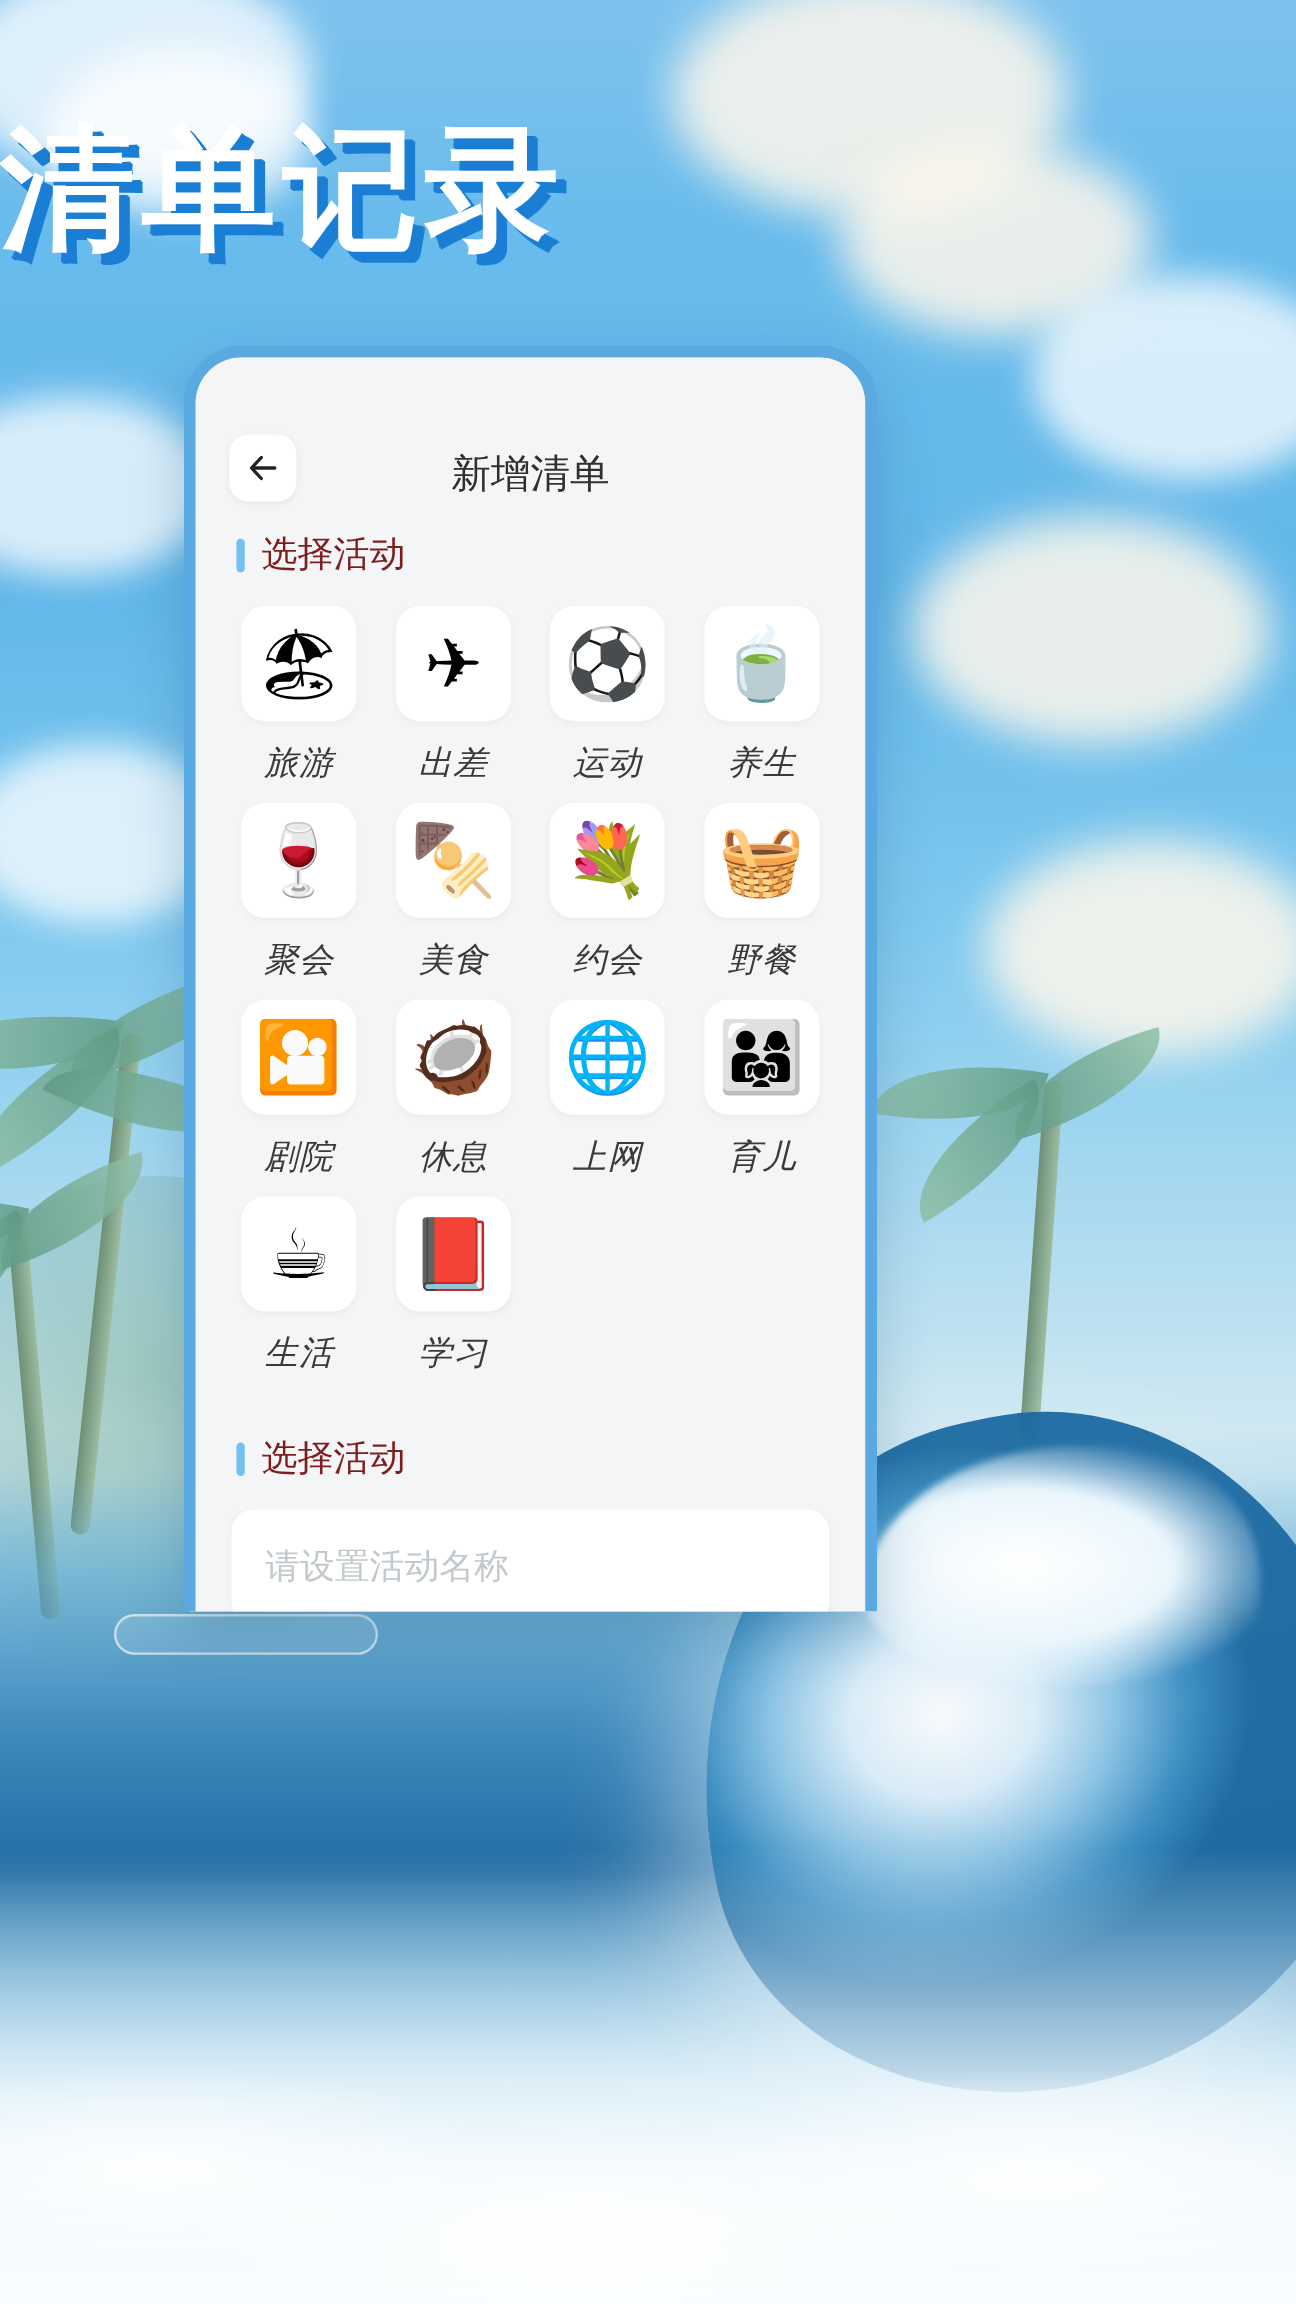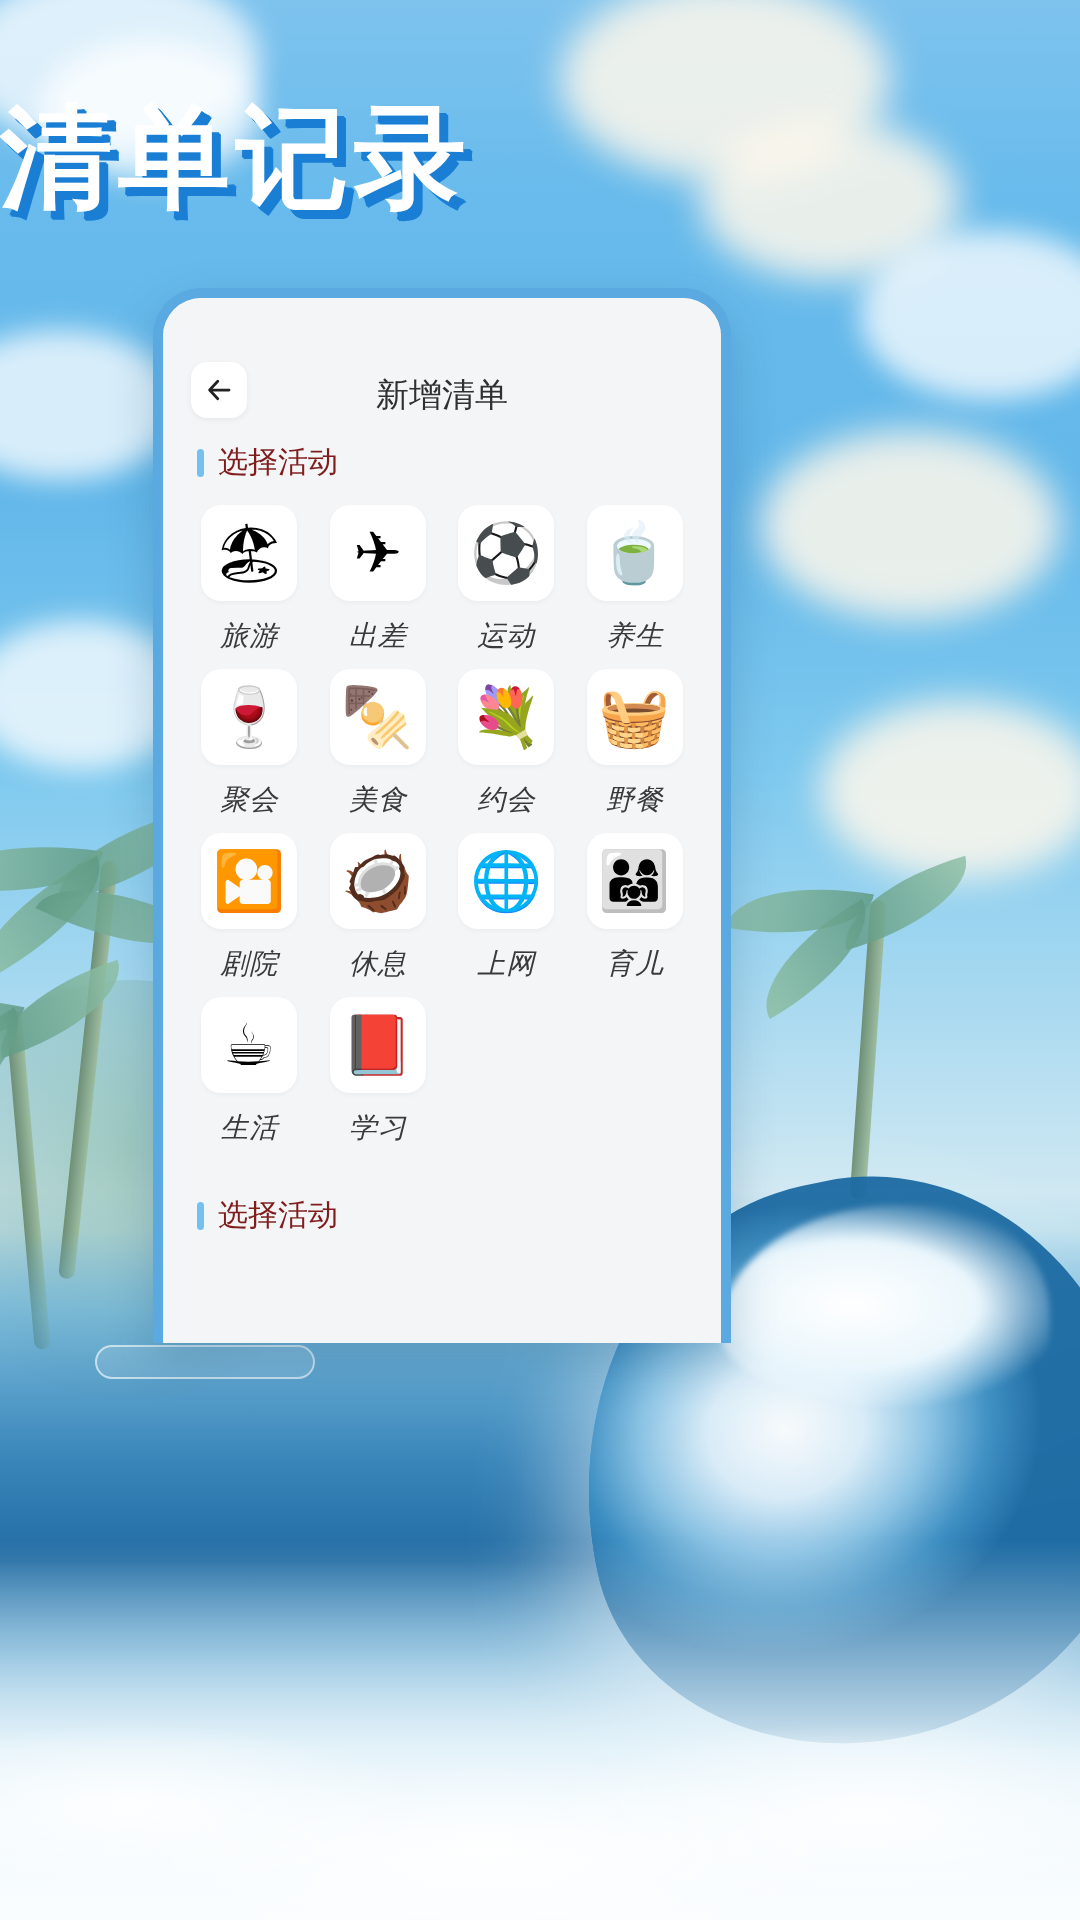--- a/index.html
+++ b/index.html
@@ -356,15 +356,18 @@
         <div class="tile-icon">📕</div>
         <div class="tile-label">学习</div>
       </div>
     </div>
 
     <div class="section-head" style="margin-top:48px;">
       <div class="accent-bar"></div>
       <div class="section-title">选择活动</div>
     </div>
 
+    <div class="field-wrap">
+      <input class="text-field" type="text" placeholder="请设置活动名称" style="">
+    </div>
 
   </div>
 </div>
 
 </body></html>

